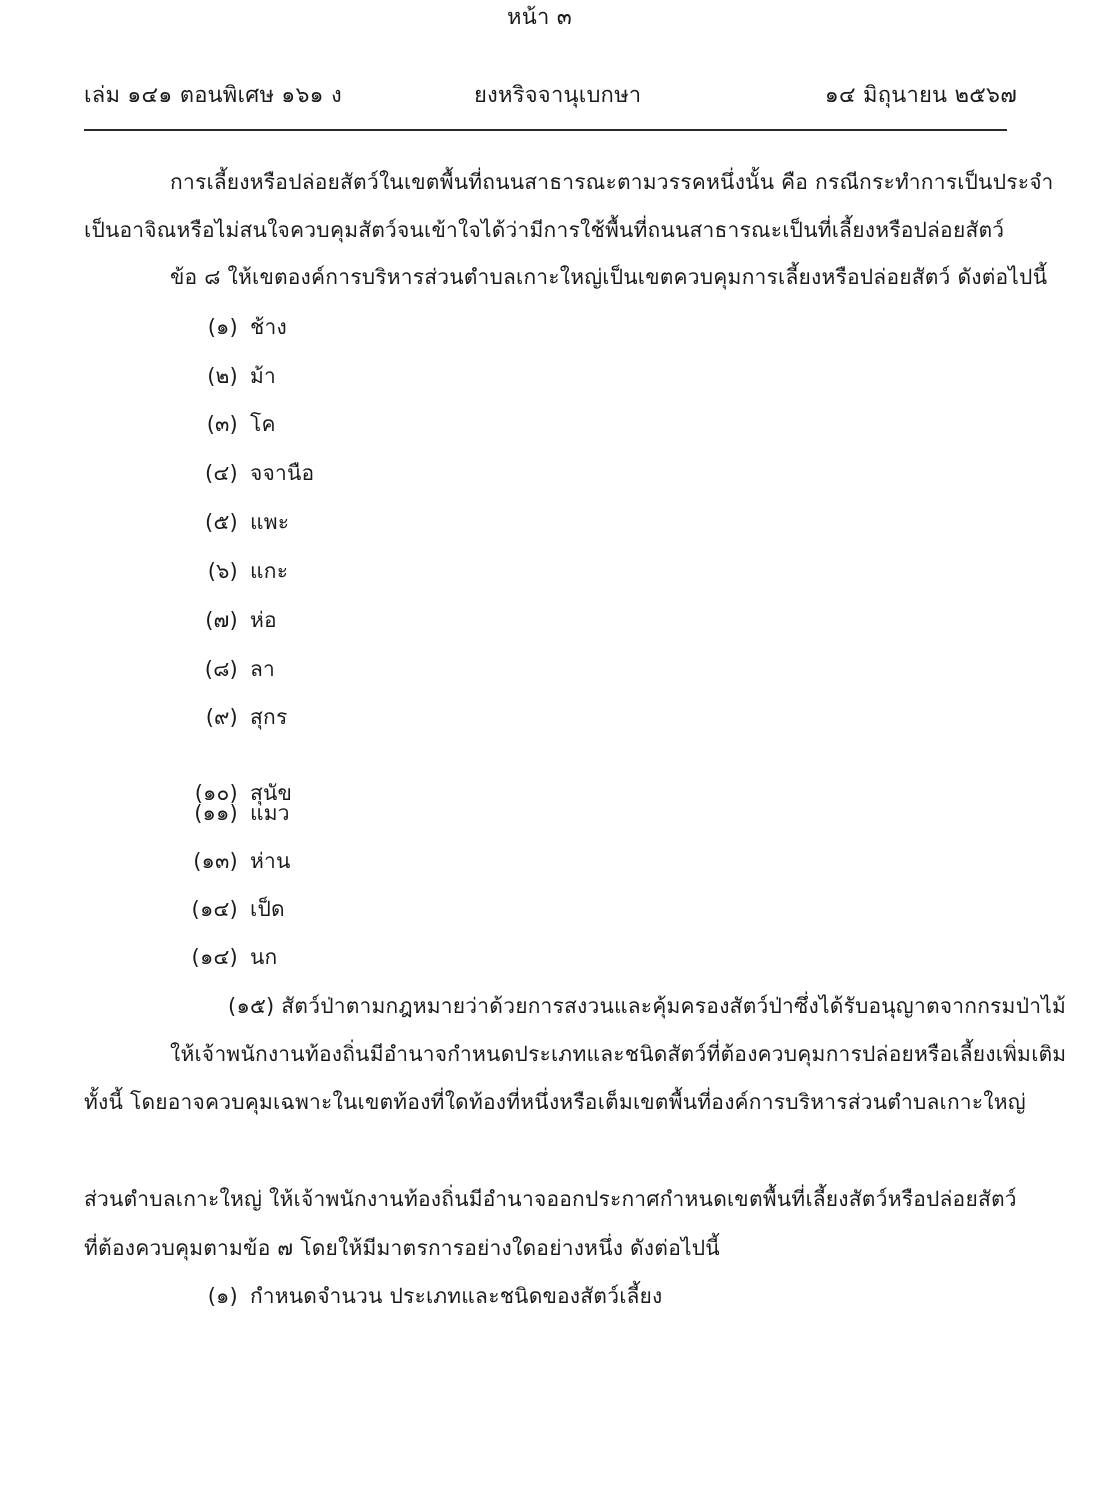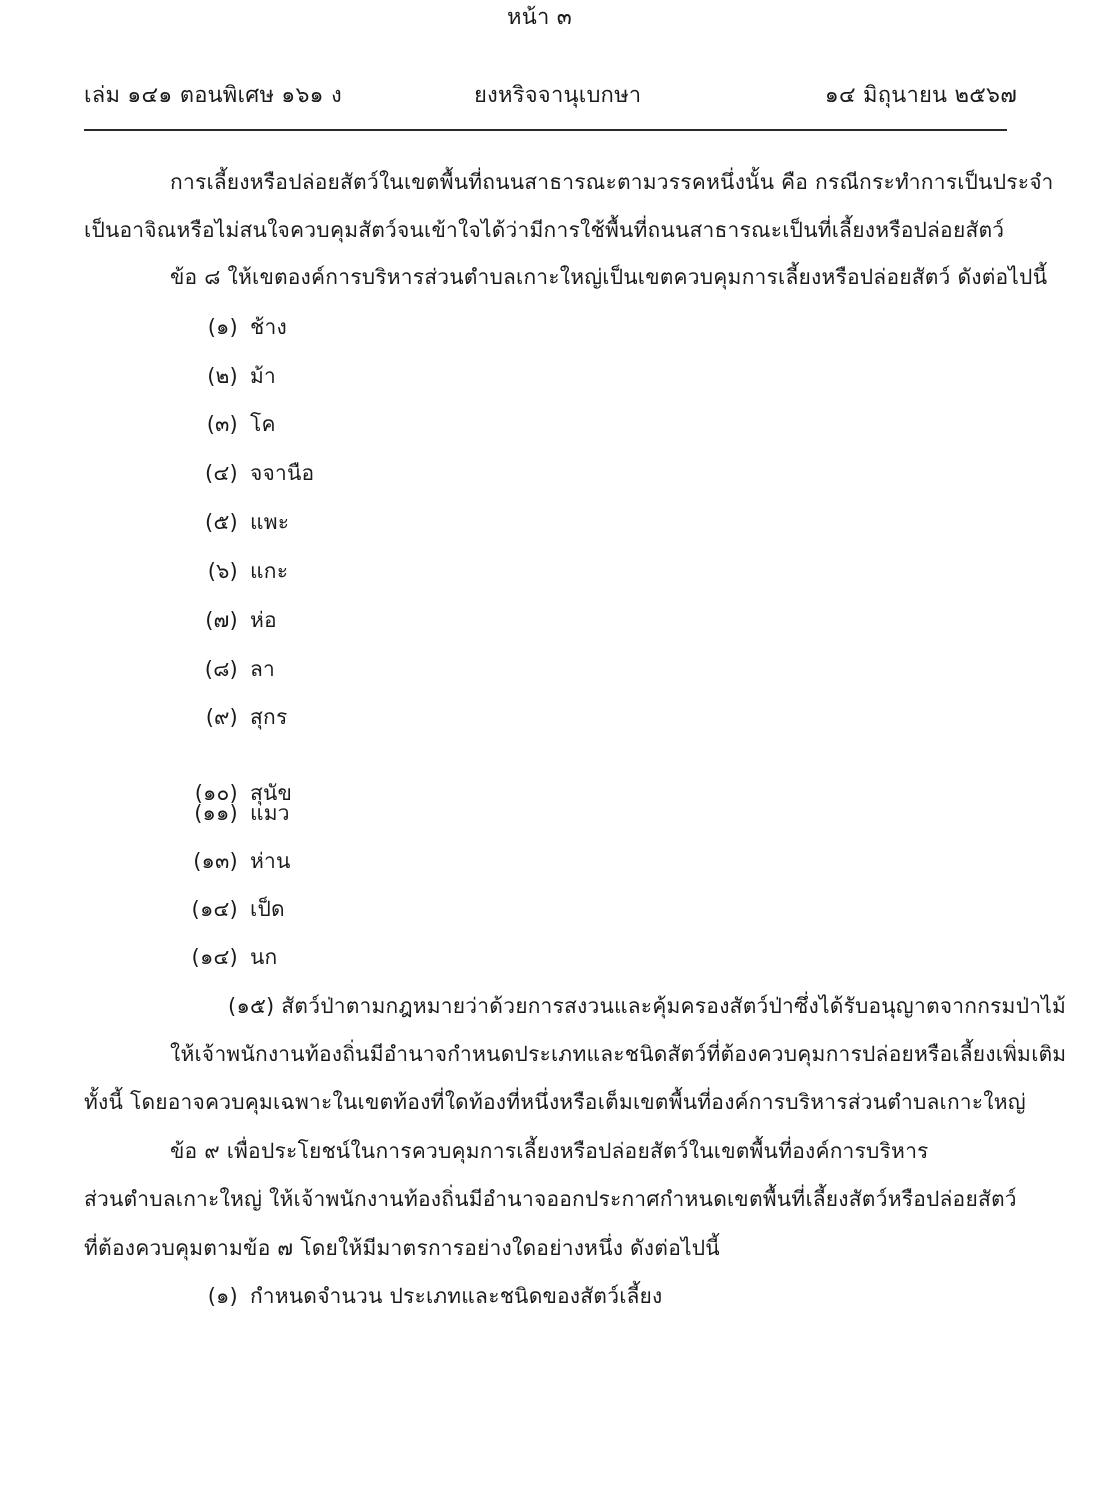--- a/index.html
+++ b/index.html
@@ -51,19 +51,18 @@
   <div class="t item wide" style="left:162px; top:750px;margin-top:28px;"><span class="num">(๑๐)</span><span>สุนัข</span></div>
   <div class="t item wide" style="left:162px; top:798px;"><span class="num">(๑๑)</span><span>แมว</span></div>
   <div class="t item wide" style="left:162px; top:846px;"><span class="num">(๑๓)</span><span>ห่าน</span></div>
   <div class="t item wide" style="left:162px; top:894px;"><span class="num">(๑๔)</span><span>เป็ด</span></div>
   <div class="t item wide" style="left:162px; top:942px;"><span class="num">(๑๔)</span><span>นก</span></div>
 
   <div class="t para" style="left:228px; top:991px;">(๑๕)  สัตว์ป่าตามกฎหมายว่าด้วยการสงวนและคุ้มครองสัตว์ป่าซึ่งได้รับอนุญาตจากกรมป่าไม้</div>
   <div class="t para" style="left:84px; top:1087px;">ทั้งนี้  โดยอาจควบคุมเฉพาะในเขตท้องที่ใดท้องที่หนึ่งหรือเต็มเขตพื้นที่องค์การบริหารส่วนตำบลเกาะใหญ่</div>
   <div class="t para" style="left:170px; top:1039px;">ให้เจ้าพนักงานท้องถิ่นมีอำนาจกำหนดประเภทและชนิดสัตว์ที่ต้องควบคุมการปล่อยหรือเลี้ยงเพิ่มเติม</div>
 
-  <div class="t para" style="left:170px; top:1136px;">ข้อ  ๙  เพื่อประโยชน์ในการควบคุมการเลี้ยงหรือปล่อยสัตว์ในเขตพื้นที่องค์การบริหาร</div>
   <div class="t para" style="left:84px; top:1184px;">ส่วนตำบลเกาะใหญ่  ให้เจ้าพนักงานท้องถิ่นมีอำนาจออกประกาศกำหนดเขตพื้นที่เลี้ยงสัตว์หรือปล่อยสัตว์</div>
   <div class="t para" style="left:84px; top:1233px;">ที่ต้องควบคุมตามข้อ  ๗  โดยให้มีมาตรการอย่างใดอย่างหนึ่ง  ดังต่อไปนี้</div>
 
   <div class="t item" style="left:174px; top:1281px;"><span class="num">(๑)</span><span>กำหนดจำนวน  ประเภทและชนิดของสัตว์เลี้ยง</span></div>
 
 </div>
 
 </body></html>

